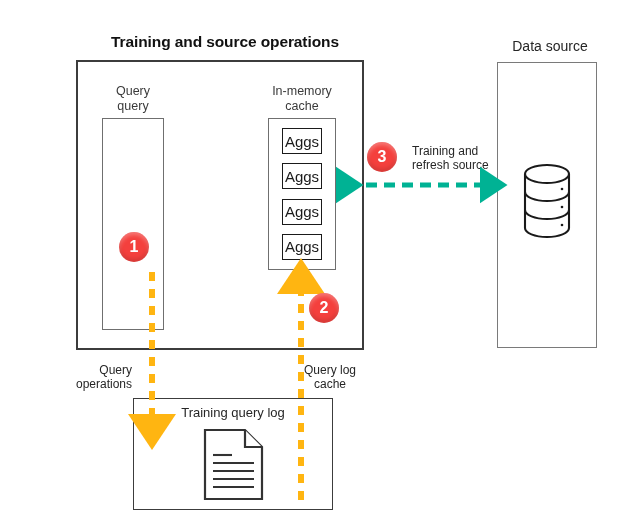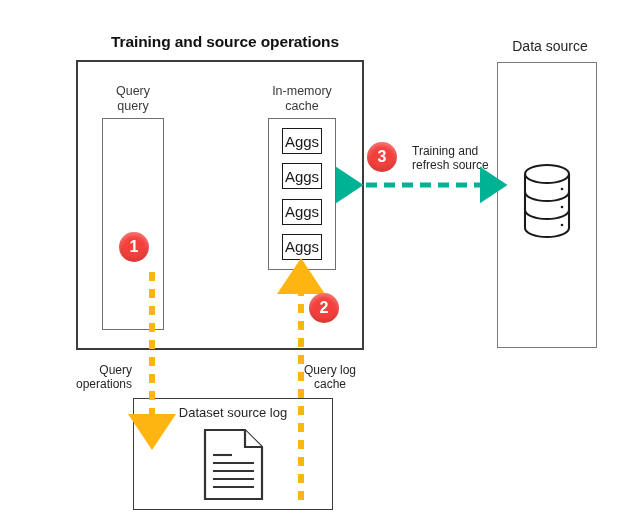--- a/index.html
+++ b/index.html
@@ -183,21 +183,21 @@
       <div class="aggs-box">Aggs</div>
       <div class="aggs-box">Aggs</div>
       <div class="aggs-box">Aggs</div>
       <div class="aggs-box">Aggs</div>
     </div>
   </div>
 
   <div class="ds-box"></div>
 
   <div class="log-box"></div>
-  <div class="flow-label" style="left:133px; top:406px; width:200px; text-align:center; font-size:13px;">Dataset source log</div>
+  <div class="flow-label" style="left:133px; top:406px; width:200px; text-align:center; font-size:13px;">Training query log</div>
 
   <div class="flow-label" style="left:70px; top:363px; width:62px; text-align:right;">
     <span>Query</span><br>
     <span>operations</span>
   </div>
 
   <div class="flow-label" style="left:298px; top:363px; width:64px; text-align:center;">
     <span>Query log</span><br>
     <span>cache</span>
   </div>

